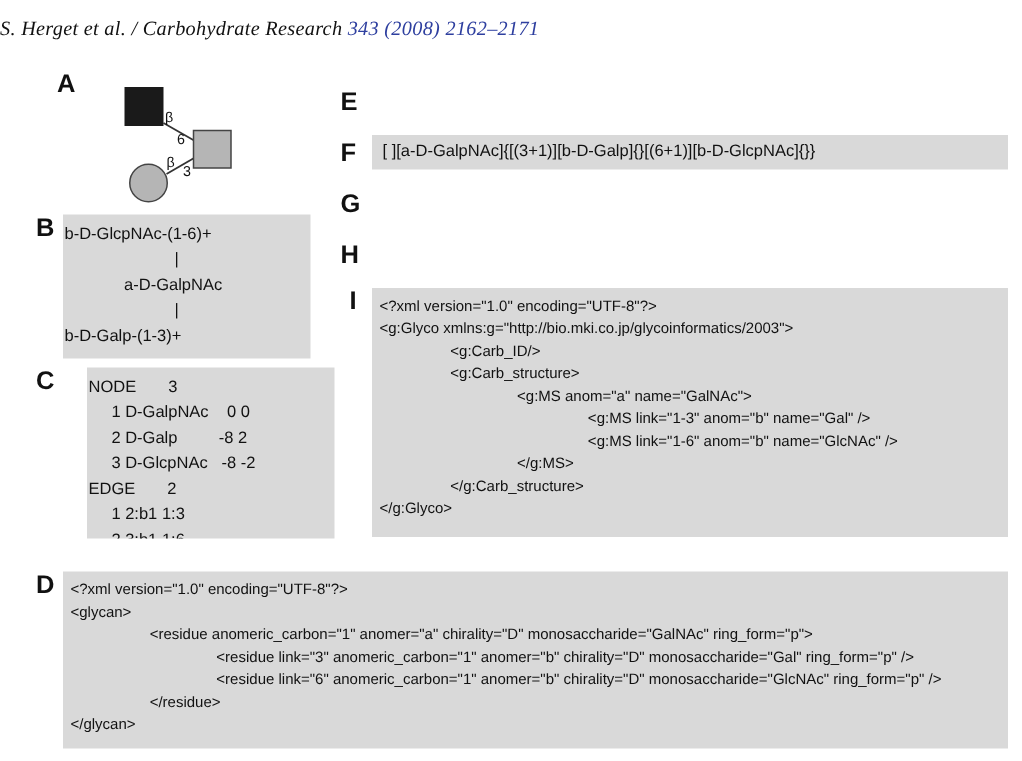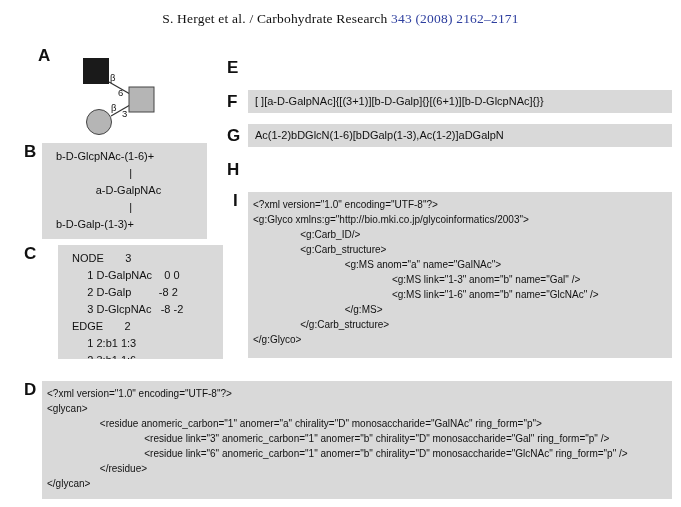--- a/index.html
+++ b/index.html
@@ -2,29 +2,29 @@
 <html style="--box-bg: #d9d9d9; --link-color: #2e3f9f;"><head>
 <meta charset="utf-8">
 <style>
   * { margin:0; padding:0; box-sizing:border-box; }
   html,body { background:#ffffff; }
   .page {
     position:relative; width:681px; height:507px; background:#ffffff;
     font-family:"Liberation Sans", sans-serif; color:#111; overflow:hidden;
   }
   .hdr {
-    position:absolute; top:11px; left:0; width:100%; text-align:center;
-    font-family:"Liberation Serif", serif; font-size:13.5px;
+    position:absolute; top:11px; left:0; width:100%; 
+    font-family:"Liberation Serif", serif; font-style:italic; font-size:13.5px;
     letter-spacing:0.2px; color:#111;
   }
   .hdr .link { color:var(--link-color, #2e3f9f); }
   .plabel { position:absolute; font-weight:bold; font-size:17px; line-height:1; color:#111; }
   .gbox { position:absolute; background:var(--box-bg, #d9d9d9); }
   .bar  { font-size:11px; line-height:23px; padding:0 7px; white-space:pre; overflow:hidden; }
-  .code { font-size:11px; line-height:17px; padding:5px 14px; white-space:pre; overflow:hidden; }
+  .code { font-size:11px; line-height:17px; padding:5px 1px; white-space:pre; overflow:hidden; }
   .codexs { font-size:10px; line-height:15px; padding:5px 5px; white-space:pre; overflow:hidden; }
   .diagram { position:absolute; left:70px; top:50px; }
   .diagram text { font-size:9.5px; fill:#111; font-family:"Liberation Sans", sans-serif; }
   .diagram line { stroke:#333; stroke-width:1.2; }
   .diagram .outlined { stroke:#444; stroke-width:1; }
 </style>
 </head>
 <body>
 
 <div class="page">
@@ -68,21 +68,20 @@
                                    &lt;residue link="6" anomeric_carbon="1" anomer="b" chirality="D" monosaccharide="GlcNAc" ring_form="p" /&gt;
                    &lt;/residue&gt;
 &lt;/glycan&gt;</div>
 
   <div class="plabel" style="left:227px;top:59px">E</div>
 
   <div class="plabel" style="left:227px;top:93px">F</div>
   <div class="gbox bar" style="left:248px;top:90px;width:424px;height:23px">[ ][a-D-GalpNAc]{[(3+1)][b-D-Galp]{}[(6+1)][b-D-GlcpNAc]{}}</div>
 
   <div class="plabel" style="left:227px;top:127px">G</div>
-  <div class="gbox bar" style="left:248px;top:124px;width:424px;height:23px">Ac(1-2)bDGlcN(1-6)[bDGalp(1-3),Ac(1-2)]aDGalpN</div>
 
   <div class="plabel" style="left:227px;top:161px">H</div>
 
   <div class="plabel" style="left:233px;top:192px">I</div>
   <div class="gbox codexs" style="left:248px;top:192px;width:424px;height:166px">&lt;?xml version="1.0" encoding="UTF-8"?&gt;
 &lt;g:Glyco xmlns:g="http://bio.mki.co.jp/glycoinformatics/2003"&gt;
                  &lt;g:Carb_ID/&gt;
                  &lt;g:Carb_structure&gt;
                                  &lt;g:MS anom="a" name="GalNAc"&gt;
                                                   &lt;g:MS link="1-3" anom="b" name="Gal" /&gt;

